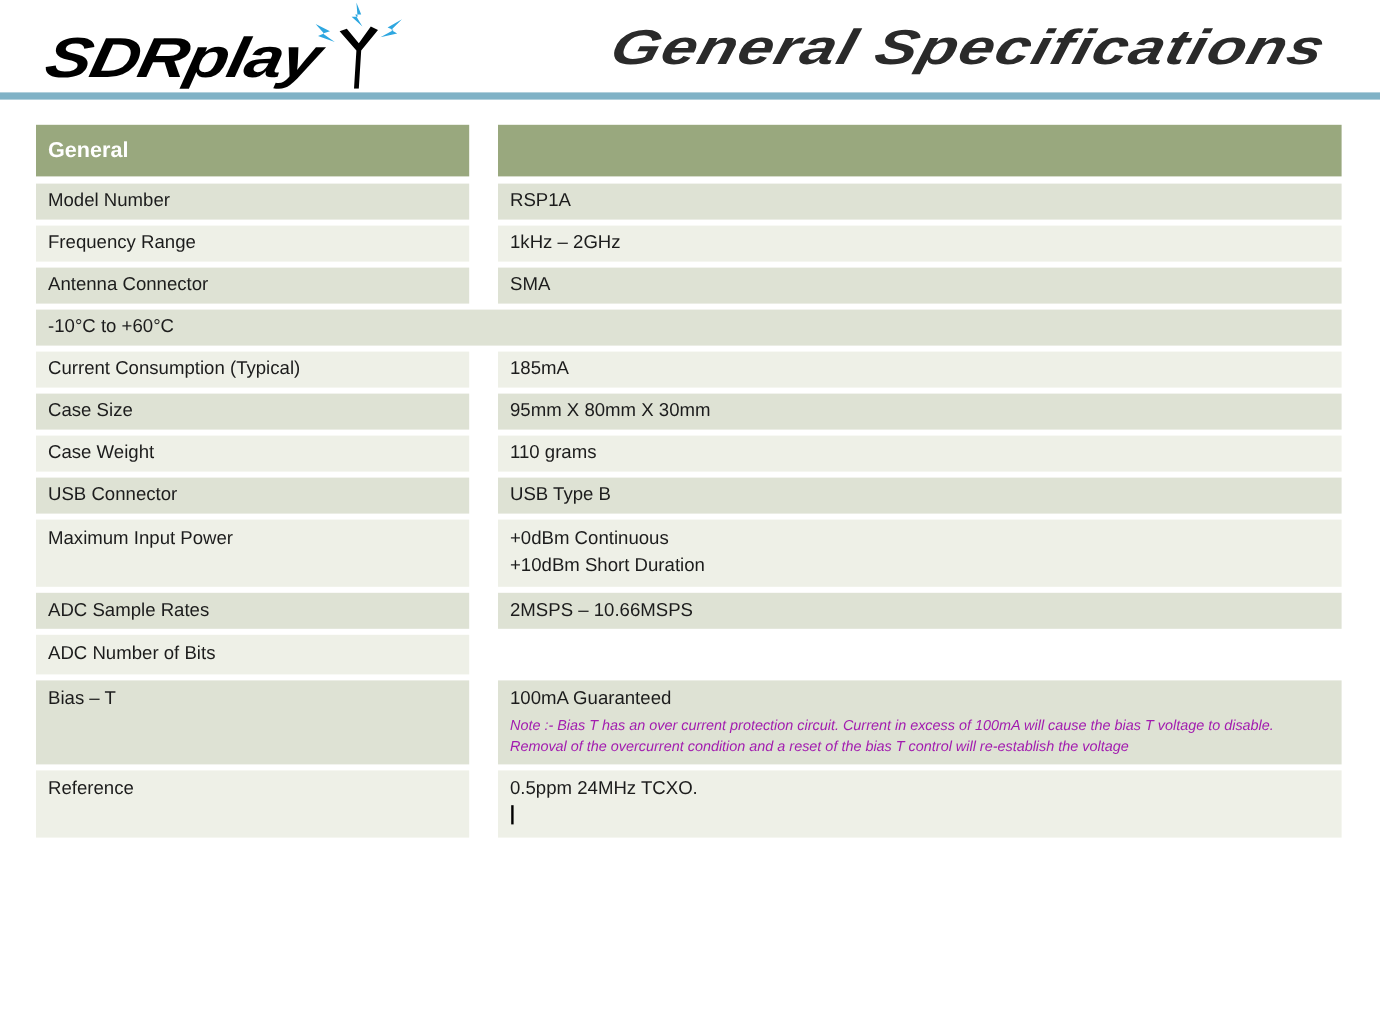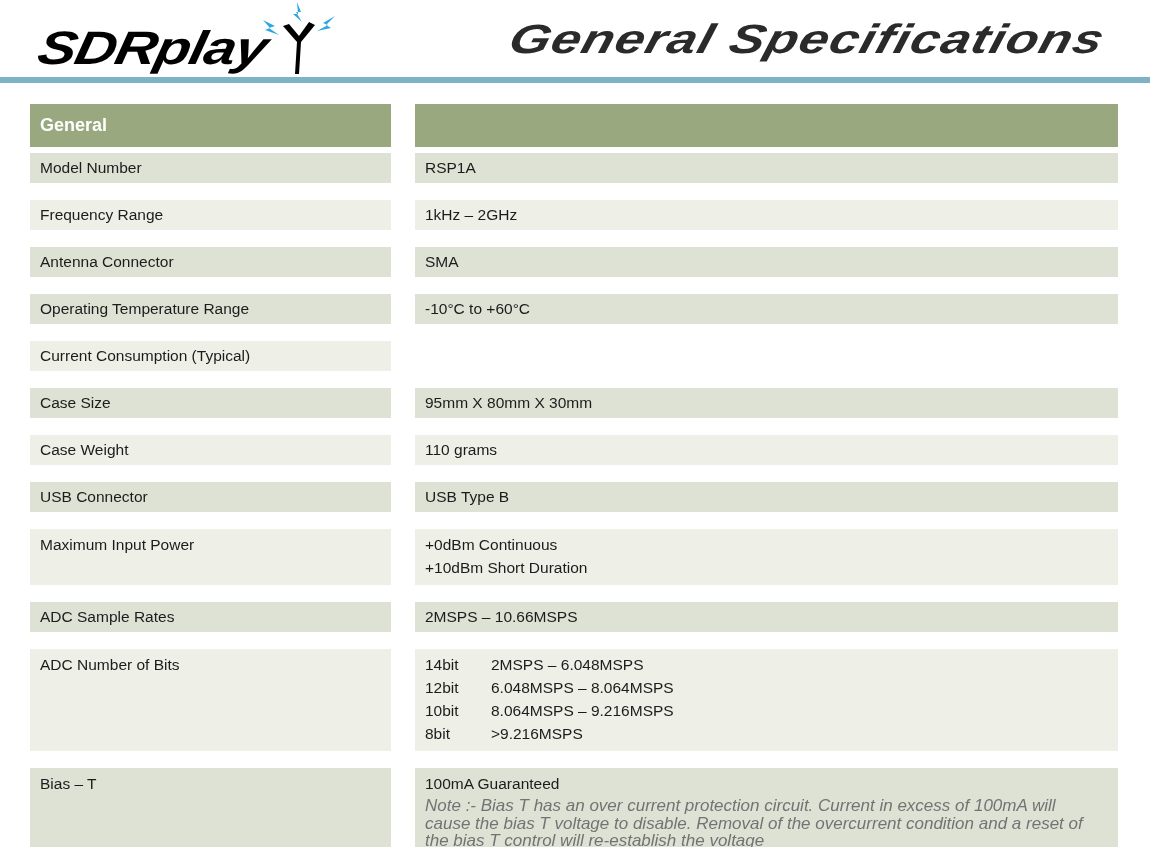--- a/index.html
+++ b/index.html
@@ -38,46 +38,46 @@
     font-style: italic; font-weight: bold;
     font-size: 41px; letter-spacing: 1px;
     color: #2a2a2a;
     transform: scaleX(1.28) skewX(-12deg);
     transform-origin: right center;
     white-space: nowrap;
   }
 
   
   .spec { position: absolute; top: 104px; left: 30px; width: 1088px; }
-  .trow { display: flex; margin-bottom: 17px; }
+  .trow { display: flex; margin-bottom: 5px; }
   .cl { width: 361px; margin-right: 24px; padding: 0 8px 0 10px; flex: none; }
   .cr { flex: 1; padding: 0 24px 0 10px; }
 
   .thead { margin-bottom: 6px; }
   .thead .cl, .thead .cr { height: 43px; background: var(--table-header-bg, #99a87e); }
   .thead .cl {
     color: #fff; font-weight: bold; font-size: 18px; line-height: 43px;
   }
 
   .dark  .cl, .dark  .cr { background: var(--row-dark, #dee2d4); }
   .light .cl, .light .cr { background: var(--row-light, #eef0e7); }
 
   .single .cl, .single .cr { height: 30px; line-height: 30px; font-size: 15.5px; }
   .multi .cl, .multi .cr { padding-top: 4px; padding-bottom: 6px; font-size: 15.5px; line-height: 23px; }
   .multi .cl { line-height: 23px; }
 
   .bit { display: inline-block; width: 66px; }
 
   .note {
     font-style: italic;
-    font-size: 17px;
+    font-size: 12px;
     line-height: 17.5px;
     max-width: 668px;
     padding-top: 2px;
-    color: #737373;
+    color: #a21caf;
   }
   .caret {
     display: inline-block;
     width: 1.5px; height: 16px;
     background: #000;
     vertical-align: -2px;
     margin-left: 1px;
   }
 </style>
 </head>
@@ -124,26 +124,26 @@
       <div class="cr">1kHz – 2GHz</div>
     </div>
 
     <div class="trow single dark">
       <div class="cl">Antenna Connector</div>
       <div class="cr">SMA</div>
     </div>
 
 
     <div class="trow single dark">
-      <div class="cl">Operating Temperature Range</div>
       <div class="cr">-10°C to +60°C</div>
     </div>
 
     <div class="trow single light">
       <div class="cl">Current Consumption (Typical)</div>
+      <div class="cr">185mA</div>
     </div>
 
     <div class="trow single dark">
       <div class="cl">Case Size</div>
       <div class="cr">95mm X 80mm X 30mm</div>
     </div>
 
     <div class="trow single light">
       <div class="cl">Case Weight</div>
       <div class="cr">110 grams</div>
@@ -162,26 +162,20 @@
       </div>
     </div>
 
     <div class="trow single dark">
       <div class="cl">ADC Sample Rates</div>
       <div class="cr">2MSPS – 10.66MSPS</div>
     </div>
 
     <div class="trow multi light">
       <div class="cl">ADC Number of Bits</div>
-      <div class="cr">
-        <div><span class="bit">14bit</span><span>2MSPS – 6.048MSPS</span></div>
-        <div><span class="bit">12bit</span><span>6.048MSPS – 8.064MSPS</span></div>
-        <div><span class="bit">10bit</span><span>8.064MSPS – 9.216MSPS</span></div>
-        <div><span class="bit">8bit</span><span>&gt;9.216MSPS</span></div>
-      </div>
     </div>
 
     <div class="trow multi dark">
       <div class="cl">Bias – T</div>
       <div class="cr">
         <div>100mA Guaranteed</div>
         <div class="note">Note :- Bias T has an over current protection circuit.  Current in excess of 100mA will cause the bias T voltage to disable.  Removal of the overcurrent condition and a reset of the bias T control will re-establish the voltage</div>
       </div>
     </div>
 

